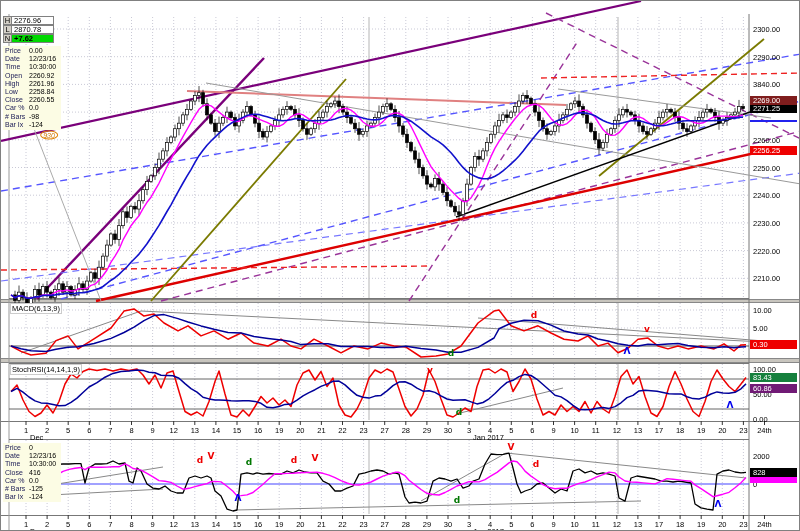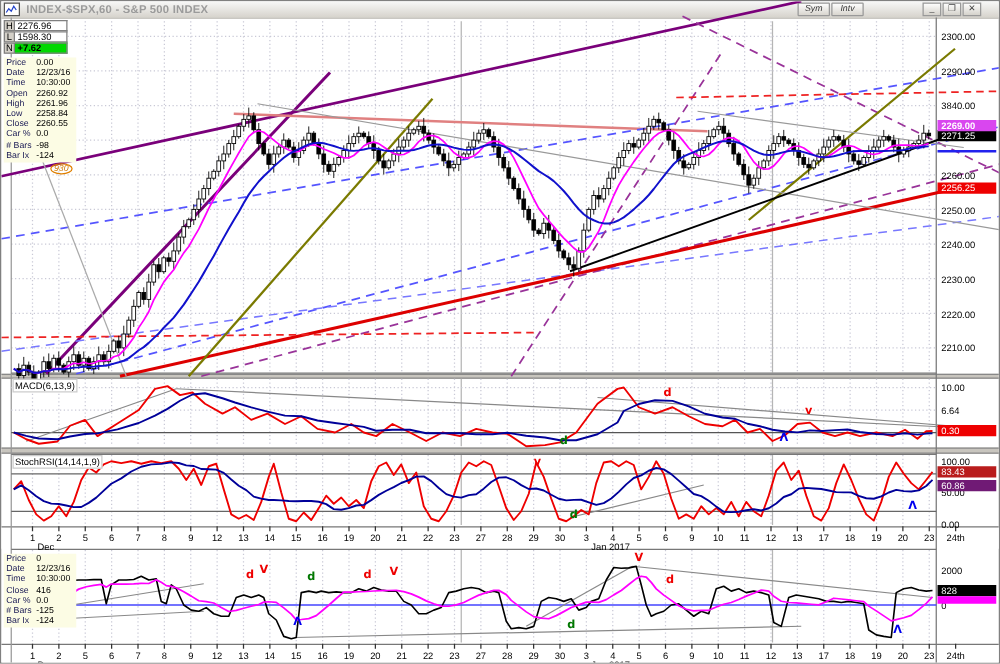--- a/index.html
+++ b/index.html
@@ -38,42 +38,29 @@
   .sep{position:absolute;left:0;width:800px;background:#c8c5be;border-top:1px solid #888;border-bottom:1px solid #888;box-sizing:border-box;}
   .xband{position:absolute;left:0;width:800px;background:#fff;border-top:1px solid #777;box-sizing:border-box;}
   #oval930{position:absolute;border:1px solid #e08000;border-radius:50%;color:#d07800;
            font-size:7px;font-style:italic;padding:0 2px;transform:translate(-50%,-50%);z-index:6;background:transparent;}
 </style>
 </head>
 <body>
 
 <div id="root">
 
-  <div id="titlebar">
-    <span class="ticon">
-      <svg width="11" height="9">
-          <polyline points="1,7 3,4 5,6 7,2 9,5" stroke="#2244cc" stroke-width="1" fill="none"></polyline>
-        </svg>
-    </span>
-    <span id="title-text">INDEX-$SPX,60 - S&amp;P 500 INDEX</span>
-    <span class="tbtn" style="left:637px;width:26px;">Sym</span>
-    <span class="tbtn" style="left:664px;width:26px;">Intv</span>
-    <span class="wbtn" style="left:737px;">_</span>
-    <span class="wbtn" style="left:753px;">❐</span>
-    <span class="wbtn" style="left:769px;">✕</span>
-  </div>
 
   <div id="quotebox">
       <div class="qrow">
         <span class="qkey">H</span>
         <span class="qval" style="background: rgb(255, 255, 255);">2276.96</span>
       </div>
       <div class="qrow">
         <span class="qkey">L</span>
-        <span class="qval" style="background: rgb(255, 255, 255);">1598.30</span>
+        <span class="qval" style="background: rgb(255, 255, 255);">2870.78</span>
       </div>
       <div class="qrow">
         <span class="qkey">N</span>
         <span class="qval net" style="background: rgb(0, 216, 0);">+7.62</span>
       </div>
     </div>
 
   <div class="databox" style="left:2px;top:45px;width:54px;" id="databox-main">
       <div class="dbrow">
         <span class="dk">Price</span>
@@ -806,30 +793,30 @@
       <div class="ylab" style="top:24px;">2300.00</div>
       <div class="ylab" style="top:51.7px;">2290.00</div>
       <div class="ylab" style="top:79.4px;">3840.00</div>
       <div class="ylab" style="top:134.8px;">2260.00</div>
       <div class="ylab" style="top:162.5px;">2250.00</div>
       <div class="ylab" style="top:190.2px;">2240.00</div>
       <div class="ylab" style="top:217.9px;">2230.00</div>
       <div class="ylab" style="top:245.6px;">2220.00</div>
       <div class="ylab" style="top:273.3px;">2210.00</div>
       <div class="badge" style="top:103.1375px;height:9px;line-height:9px;background:#000000;">2271.25</div>
-      <div class="badge" style="top:95px;height:9px;line-height:9px;background:#d946ef;font-weight:bold;">2269.00</div>
+      <div class="badge" style="top:95px;height:9px;line-height:9px;background:#7f1d1d;">2269.00</div>
       <div class="badge" style="top:144.6875px;height:9px;line-height:9px;background:#ee0000;">2256.25</div>
       <div class="badge" style="top:118.8560000000005px;height:2px;background:#2222ee;"></div>
       <div class="ylab" style="top:305px;">10.00</div>
-      <div class="ylab" style="top:323px;">6.64</div>
+      <div class="ylab" style="top:323px;">5.00</div>
       <div class="badge" style="top:339.276px;height:9px;line-height:9px;background:#ee0000;">0.30</div>
       <div class="ylab" style="top:364px;">100.00</div>
       <div class="ylab" style="top:389px;">50.00</div>
       <div class="ylab" style="top:414px;">0.00</div>
-      <div class="badge" style="top:371.78499999999997px;height:9px;line-height:9px;background:#b91c1c;">83.43</div>
+      <div class="badge" style="top:371.78499999999997px;height:9px;line-height:9px;background:#15803d;">83.43</div>
       <div class="badge" style="top:383.07px;height:9px;line-height:9px;background:#701a75;">60.86</div>
       <div class="ylab" style="top:451px;">2000</div>
       <div class="ylab" style="top:479px;">0</div>
       <div class="badge" style="top:466.908px;height:9px;line-height:9px;background:#000;">828</div>
       <div class="badge" style="top:475.908px;height:6px;line-height:6px;background:#ff00ff;"></div>
       <div class="xlab" style="left:25px;top:425px;">1</div>
       <div class="xlab" style="left:46.1px;top:425px;">2</div>
       <div class="xlab" style="left:67.2px;top:425px;">5</div>
       <div class="xlab" style="left:88.30000000000001px;top:425px;">6</div>
       <div class="xlab" style="left:109.4px;top:425px;">7</div>

